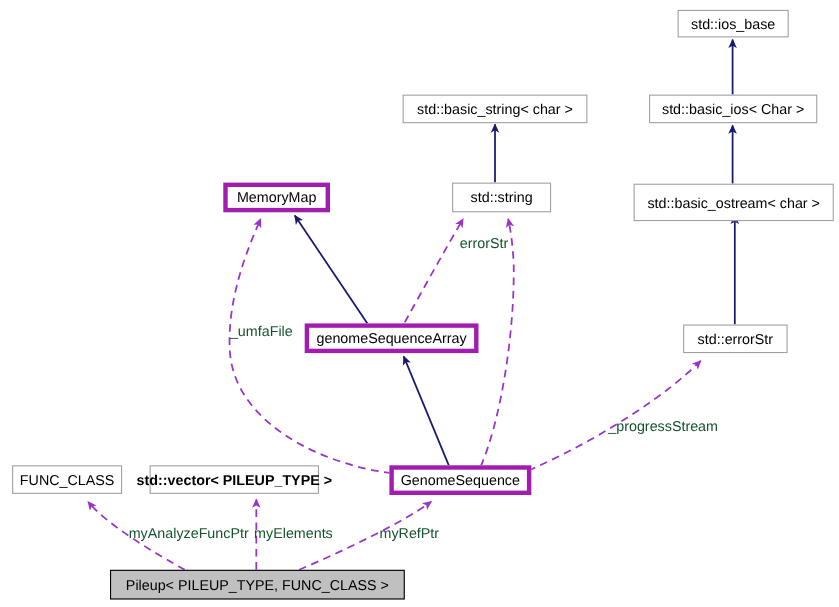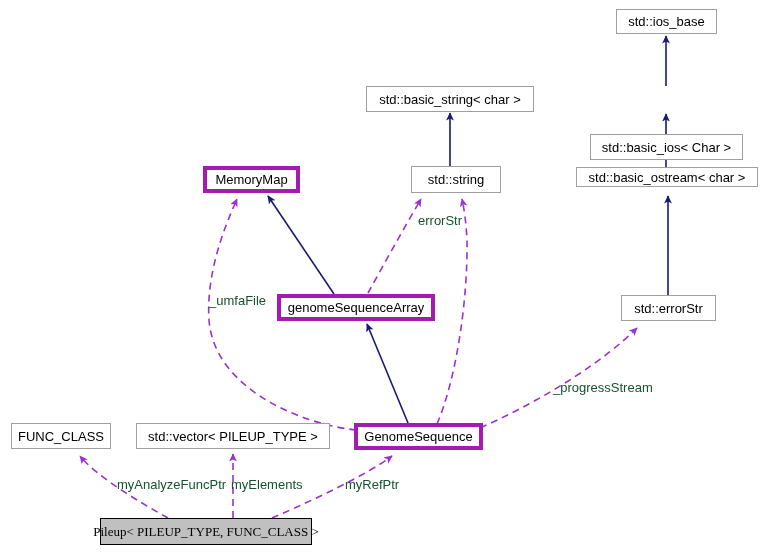--- a/index.html
+++ b/index.html
@@ -100,39 +100,39 @@
       <line x1="233" y1="518" x2="233" y2="454" marker-end="url(#arrow-usage)"></line>
 
       <path d="M272,518 C314,500 368,474 392,456" marker-end="url(#arrow-usage)"></path>
     </g>
   </svg>
 
   <div class="node" style="left:616px;top:9px;width:101px;height:25px;">std::ios_base</div>
 
   <div class="node" style="left:366px;top:86px;width:168px;height:26px;">std::basic_string&lt; char &gt;</div>
 
-  <div class="node" style="left:590px;top:86px;width:153px;height:26px;margin-top:48px;">std::basic_ios&lt; Char &gt;</div>
+  <div class="node" style="left:590px;top:86px;width:153px;height:26px;">std::basic_ios&lt; Char &gt;</div>
 
   <div class="node key" style="left:203px;top:166px;width:97px;height:27px;">MemoryMap</div>
 
   <div class="node" style="left:411px;top:166px;width:90px;height:27px;">std::string</div>
 
-  <div class="node" style="left:576px;top:167px;width:182px;height:20px;">std::basic_ostream&lt; char &gt;</div>
+  <div class="node" style="left:576px;top:167px;width:182px;height:34px;">std::basic_ostream&lt; char &gt;</div>
 
   <div class="node key" style="left:277px;top:294px;width:158px;height:27px;">genomeSequenceArray</div>
 
   <div class="node" style="left:621px;top:295px;width:95px;height:26px;">std::errorStr</div>
 
   <div class="node" style="left:11px;top:423px;width:100px;height:26px;">FUNC_CLASS</div>
 
-  <div class="node" style="left:136px;top:423px;width:194px;height:26px;">std::vector&lt; PILEUP_TYPE &gt;</div>
+  <div class="node" style="left:136px;top:423px;width:154px;height:26px;font-weight:bold;">std::vector&lt; PILEUP_TYPE &gt;</div>
 
   <div class="node key" style="left:354px;top:423px;width:129px;height:27px;text-align:right;">GenomeSequence</div>
 
-  <div class="node current" style="left:100px;top:518px;width:212px;height:27px;font-family:Liberation Serif, serif;">Pileup&lt; PILEUP_TYPE, FUNC_CLASS &gt;</div>
+  <div class="node current" style="left:100px;top:518px;width:268px;height:27px;">Pileup&lt; PILEUP_TYPE, FUNC_CLASS &gt;</div>
 
   <div class="edge-label" style="left:418px;top:213px;">errorStr</div>
 
   <div class="edge-label" style="left:209px;top:293px;">_umfaFile</div>
 
 
   <div class="edge-label" style="left:553px;top:380px;">_progressStream</div>
 
   <div class="edge-label" style="left:117px;top:477px;">myAnalyzeFuncPtr</div>
 

